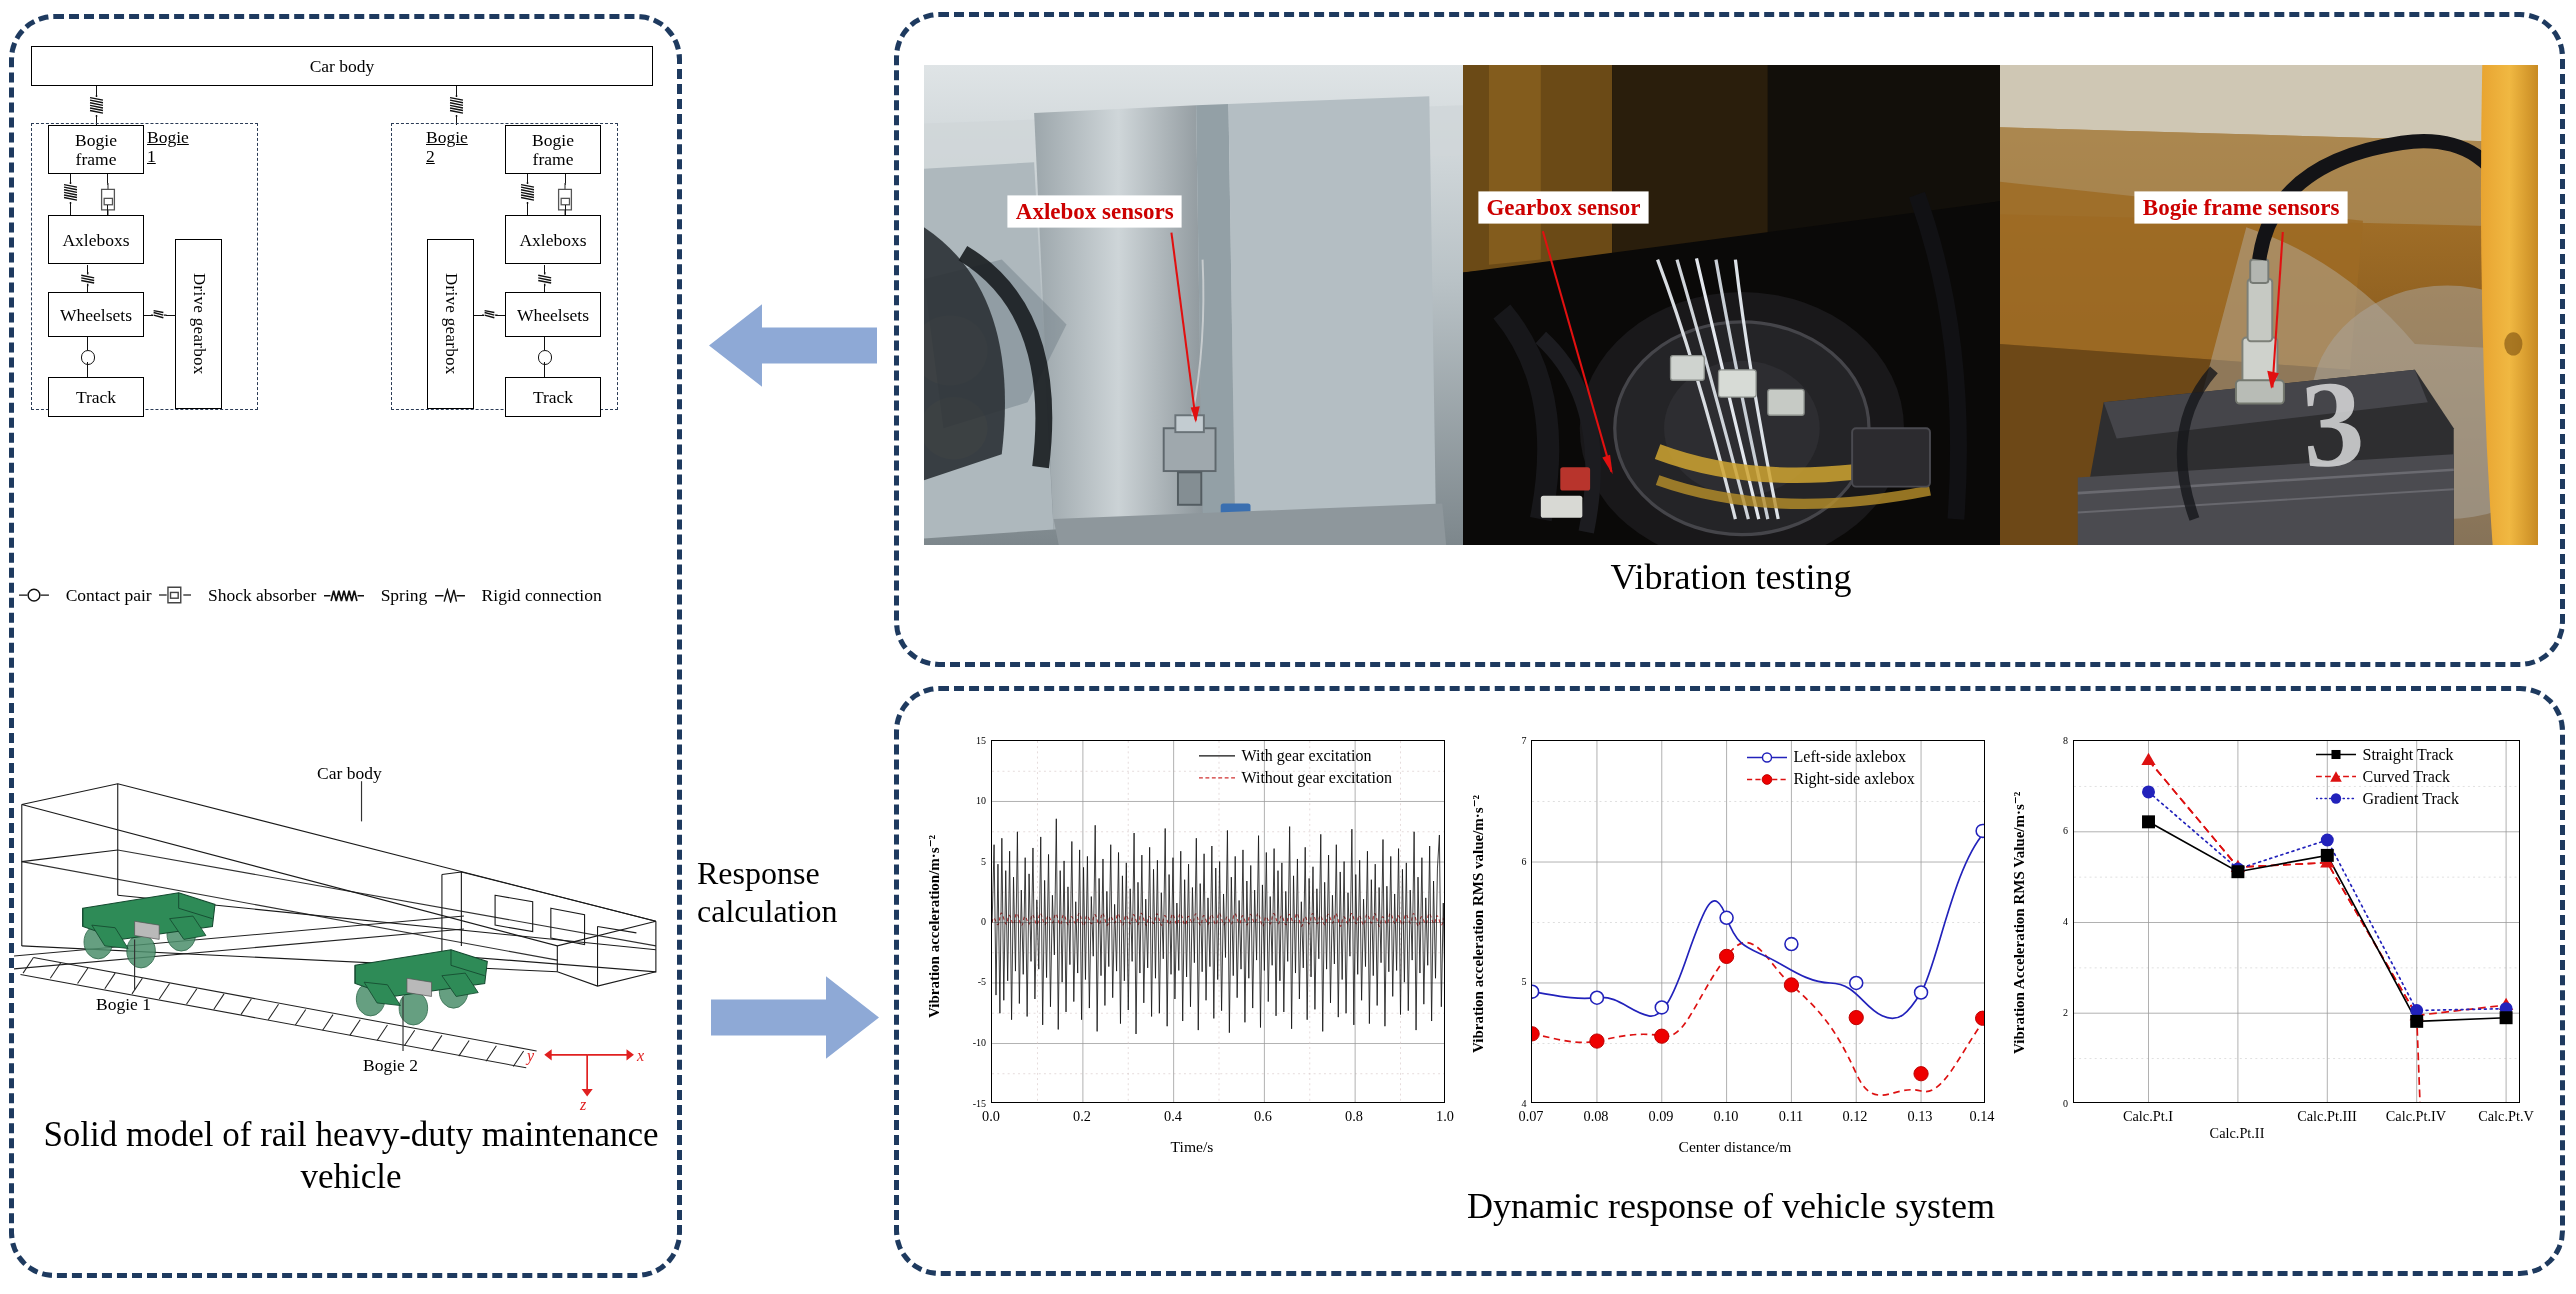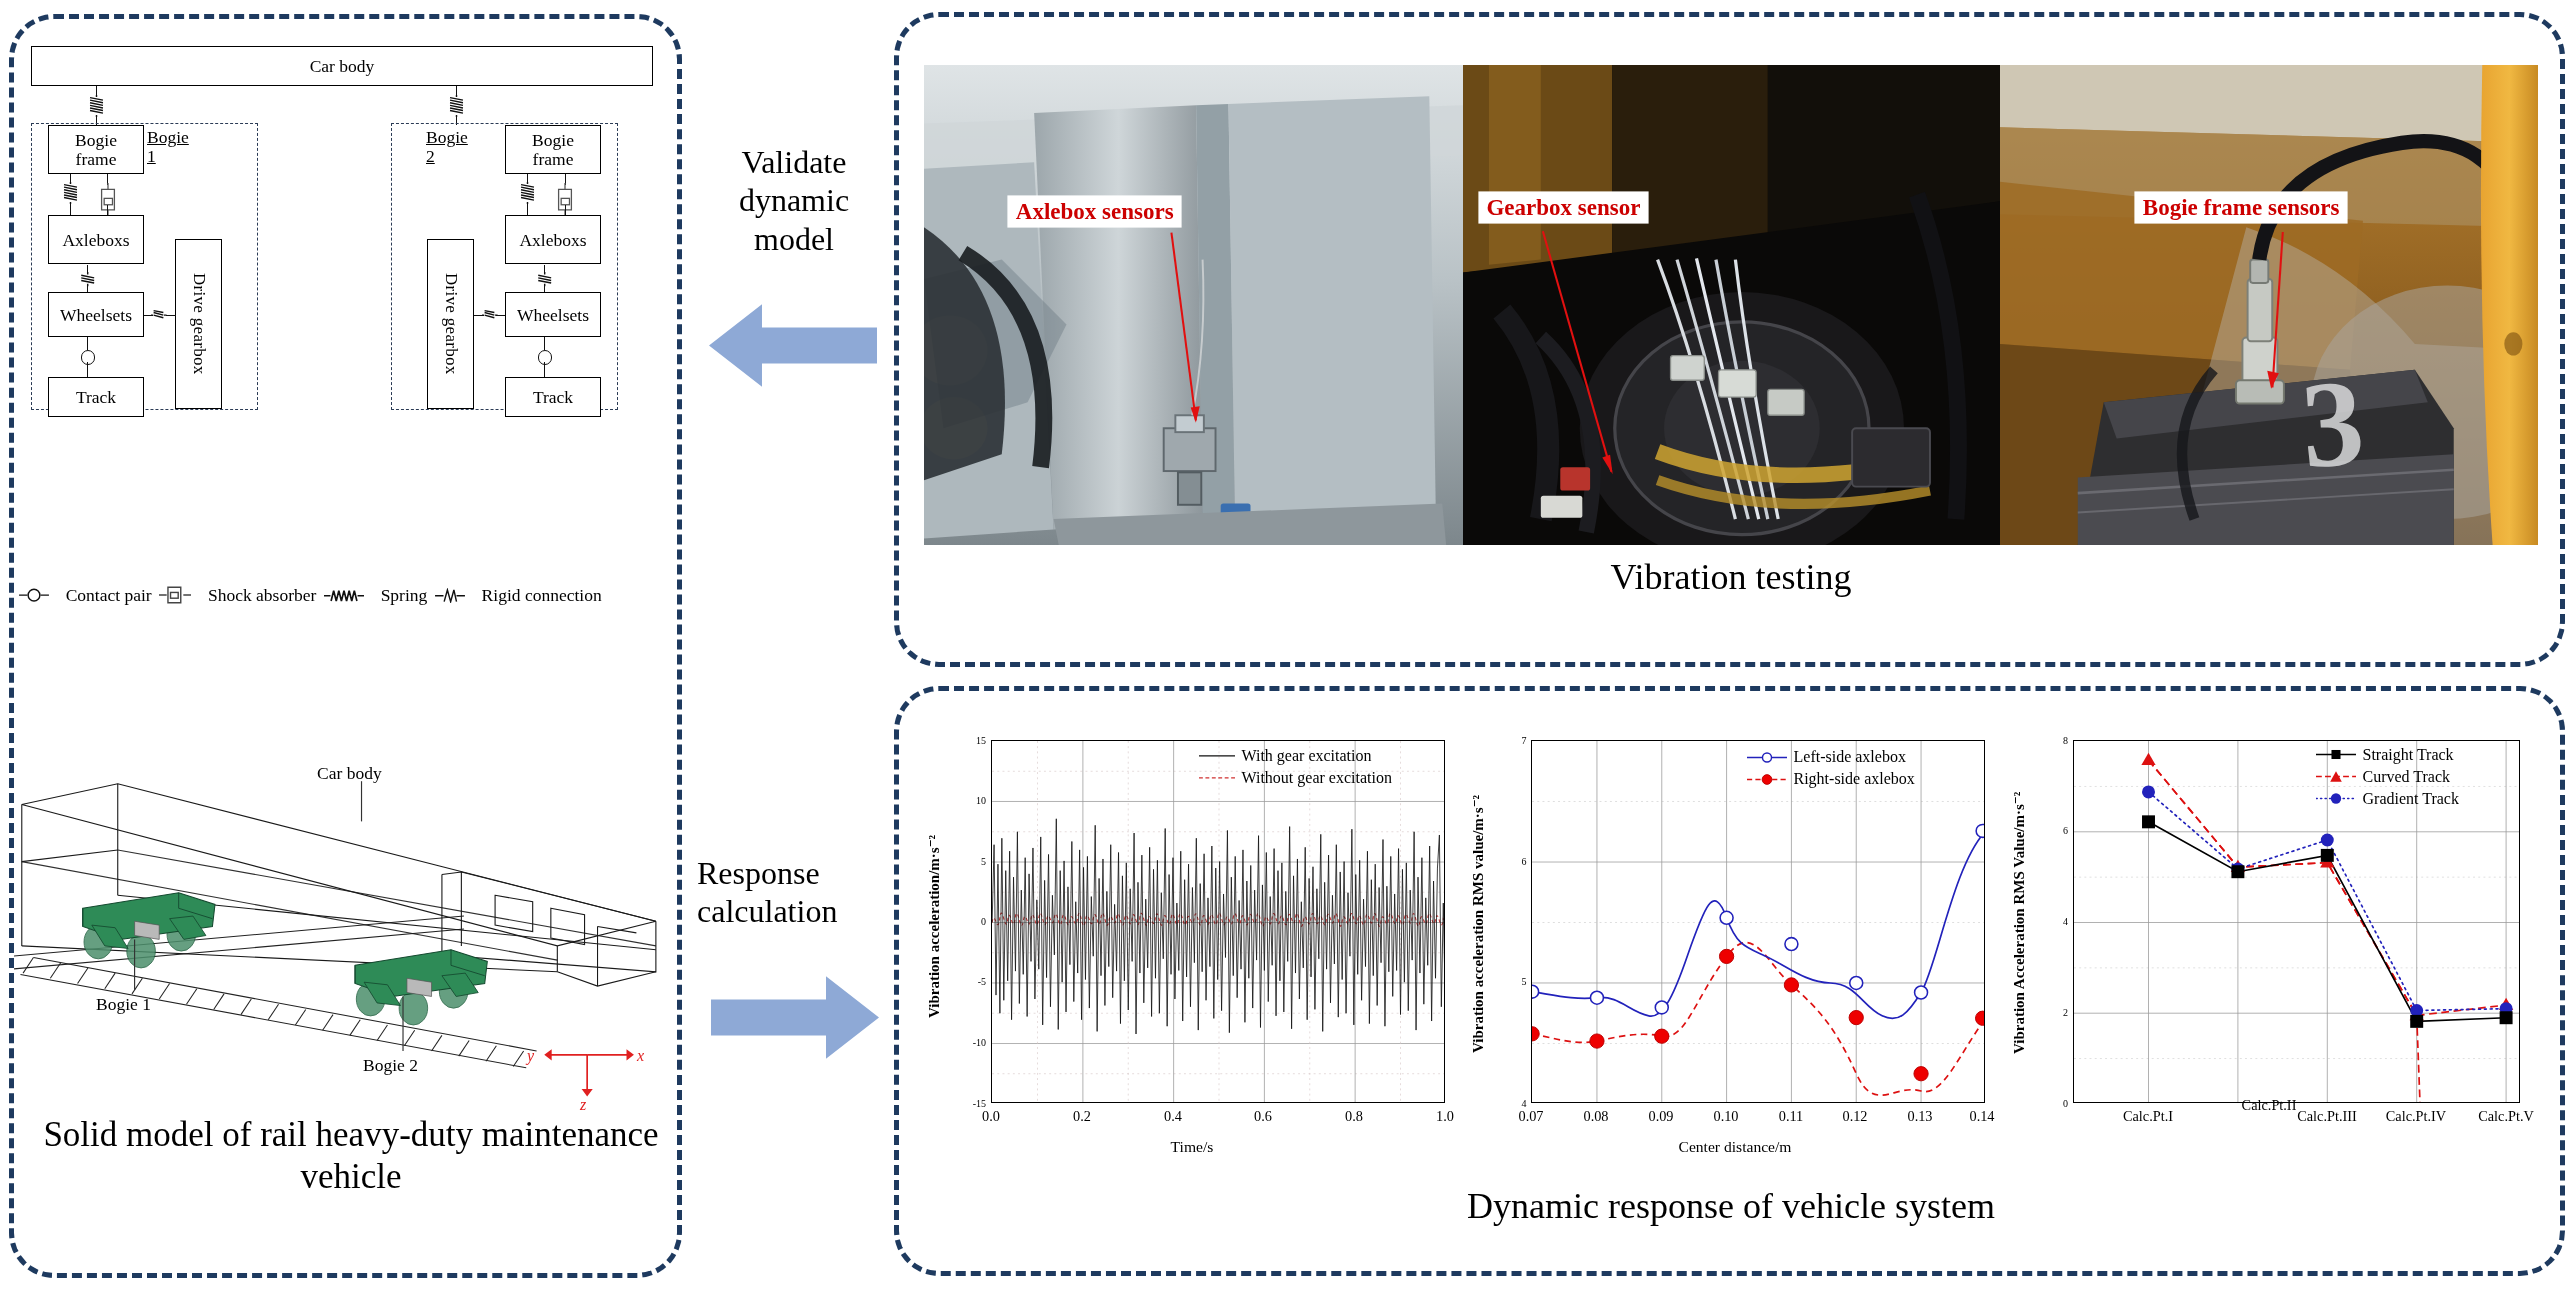--- a/index.html
+++ b/index.html
@@ -334,25 +334,20 @@
     <div class="mlabel" style="left:349px;top:388px;">Bogie  2</div>
     <div class="axlabel" style="left:623px;top:380px;">x</div>
     <div class="axlabel" style="left:513px;top:380px;">y</div>
     <div class="axlabel" style="left:566px;top:429px;">z</div>
   </div>
 
   <div id="model-caption">Solid model of rail heavy-duty maintenance vehicle</div>
 </div>
 
 <div style="position:absolute;left:697px;top:143px;width:194px;height:324px;">
-  <div style="text-align:center;font-size:32px;line-height:1.2;">
-    <span>Validate</span><br>
-    <span>dynamic</span><br>
-    <span>model</span>
-  </div>
   <svg width="168" height="91" viewBox="0 0 260 140" style="position:absolute;left:11.7px;top:157px;">
     <path d="M0 70 L82 6 L82 42 L260 42 L260 98 L82 98 L82 134 Z" fill="#8ea9d6"></path>
   </svg>
 </div>
 
 <div style="position:absolute;left:697px;top:854px;width:194px;height:272px;">
   <div style="text-align:left;font-size:32px;line-height:1.2;">
     <span>Response</span><br>
     <span>calculation</span>
   </div>
@@ -761,21 +756,21 @@
         </svg>
         <span>Gradient Track</span>
       </div>
     </div>
     <div class="ticky" style="left:35px;top:21px;width:27px;">8</div>
     <div class="ticky" style="left:35px;top:111px;width:27px;">6</div>
     <div class="ticky" style="left:35px;top:202px;width:27px;">4</div>
     <div class="ticky" style="left:35px;top:293px;width:27px;">2</div>
     <div class="ticky" style="left:35px;top:384px;width:27px;">0</div>
     <div class="tickx" style="left:142px;top:389px;">Calc.Pt.I</div>
-    <div class="tickx" style="left:231px;top:378px;margin-left:32px;">Calc.Pt.II</div>
+    <div class="tickx" style="left:231px;top:406px;">Calc.Pt.II</div>
     <div class="tickx" style="left:321px;top:389px;">Calc.Pt.III</div>
     <div class="tickx" style="left:410px;top:389px;">Calc.Pt.IV</div>
     <div class="tickx" style="left:500px;top:389px;">Calc.Pt.V</div>
   </div>
 </div>
 
 <div id="caption-response">Dynamic response of vehicle system</div>
 
 
 </body></html>

